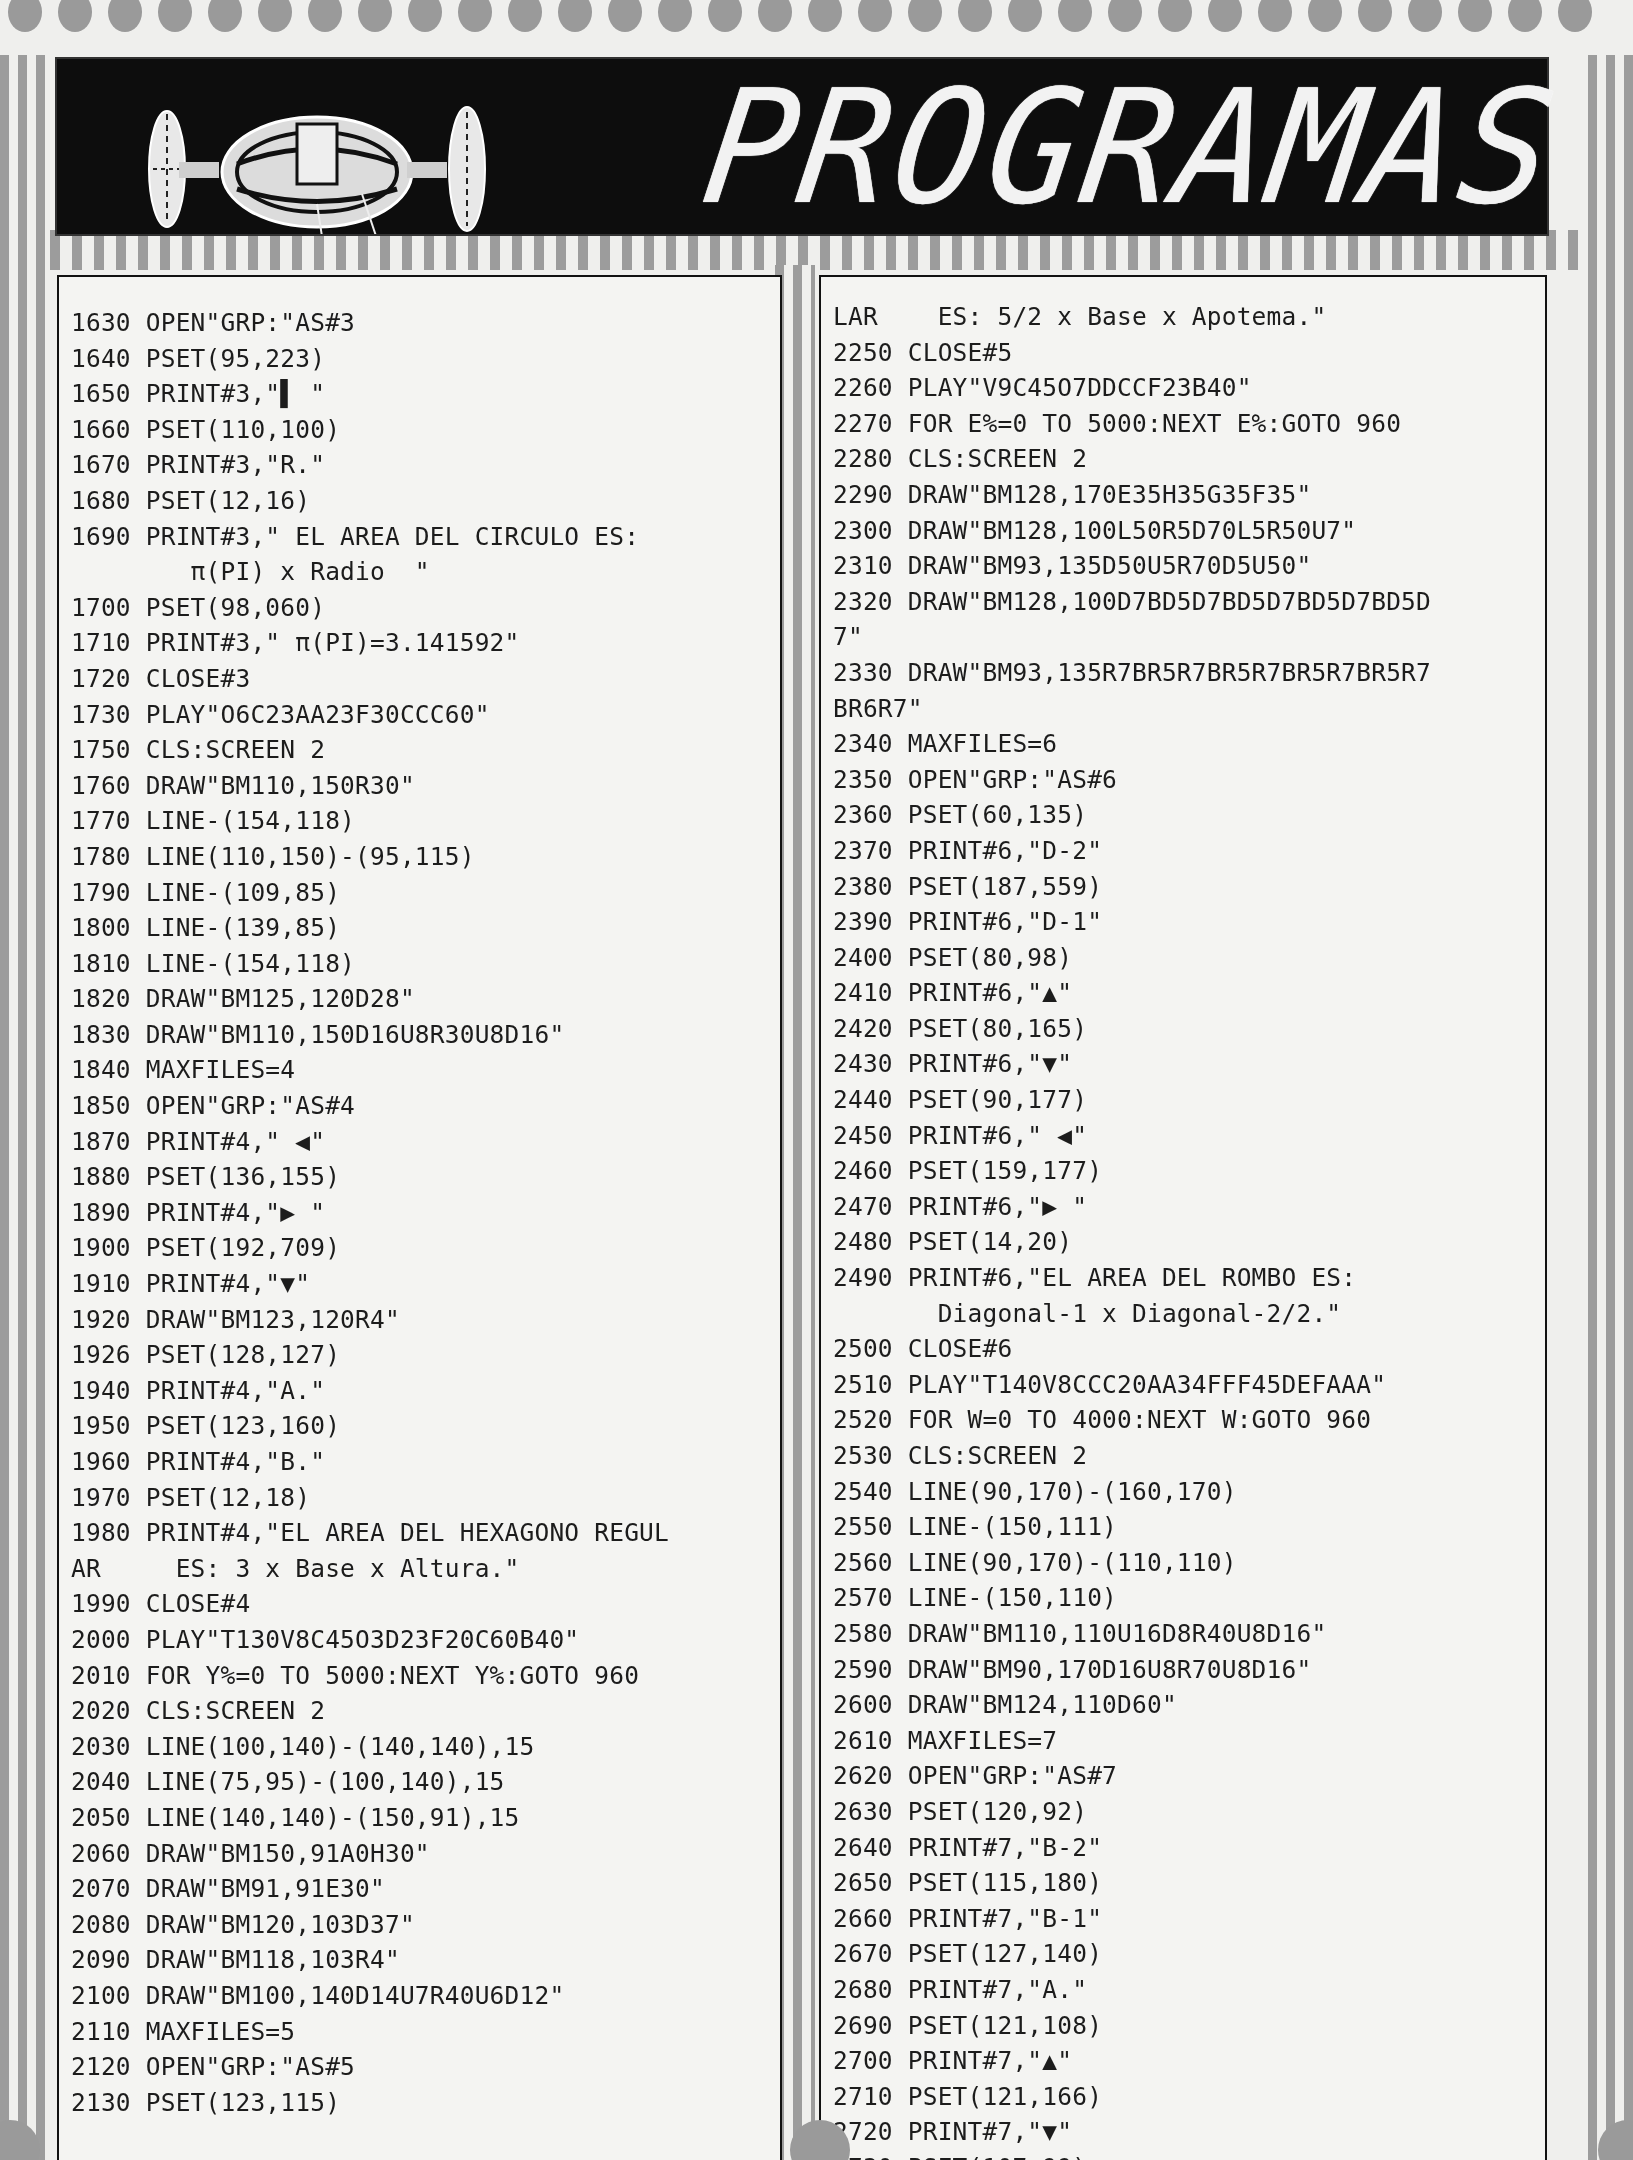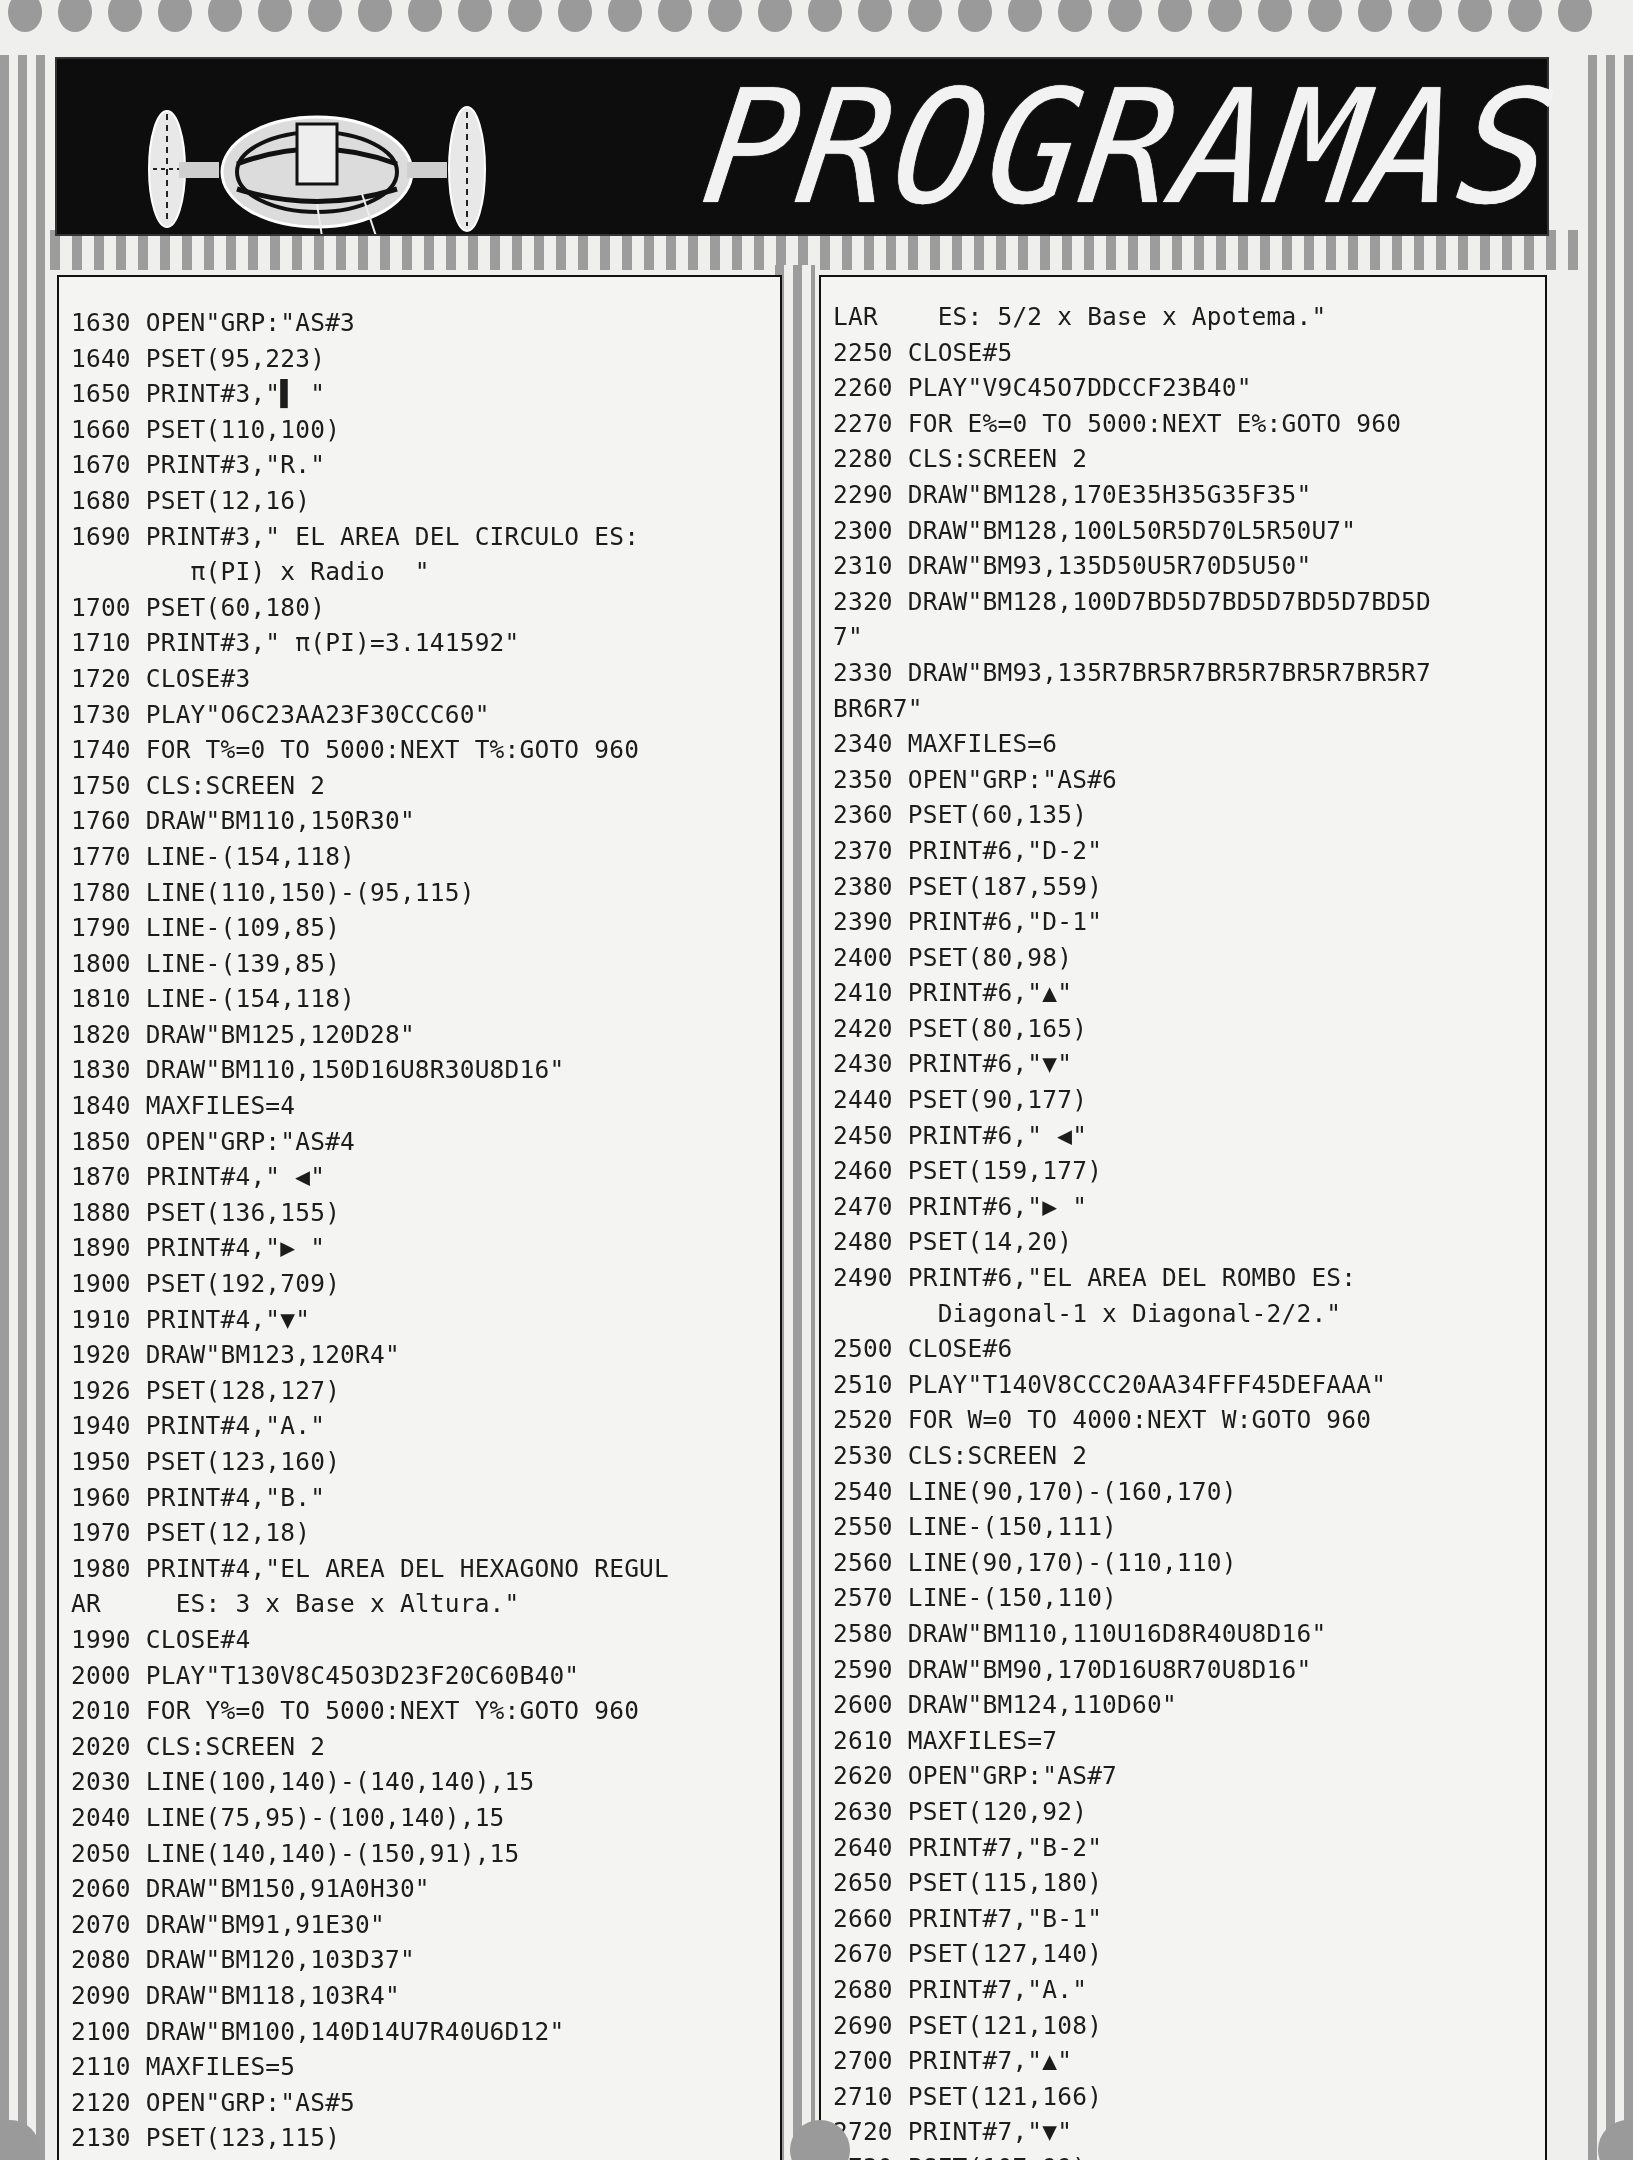--- a/index.html
+++ b/index.html
@@ -119,25 +119,24 @@
 <div class="panel left">
   <div class="listing" id="listing-left">
       <div class="line">1630 OPEN"GRP:"AS#3</div>
       <div class="line">1640 PSET(95,223)</div>
       <div class="line">1650 PRINT#3,"▌ "</div>
       <div class="line">1660 PSET(110,100)</div>
       <div class="line">1670 PRINT#3,"R."</div>
       <div class="line">1680 PSET(12,16)</div>
       <div class="line">1690 PRINT#3," EL AREA DEL CIRCULO ES:</div>
       <div class="line">        π(PI) x Radio  "</div>
-      <div class="line">1700 PSET(60,180)</div>
+      <div class="line">1700 PSET(98,060)</div>
       <div class="line">1710 PRINT#3," π(PI)=3.141592"</div>
       <div class="line">1720 CLOSE#3</div>
       <div class="line">1730 PLAY"O6C23AA23F30CCC60"</div>
-      <div class="line">1740 FOR T%=0 TO 5000:NEXT T%:GOTO 960</div>
       <div class="line">1750 CLS:SCREEN 2</div>
       <div class="line">1760 DRAW"BM110,150R30"</div>
       <div class="line">1770 LINE-(154,118)</div>
       <div class="line">1780 LINE(110,150)-(95,115)</div>
       <div class="line">1790 LINE-(109,85)</div>
       <div class="line">1800 LINE-(139,85)</div>
       <div class="line">1810 LINE-(154,118)</div>
       <div class="line">1820 DRAW"BM125,120D28"</div>
       <div class="line">1830 DRAW"BM110,150D16U8R30U8D16"</div>
       <div class="line">1840 MAXFILES=4</div>

